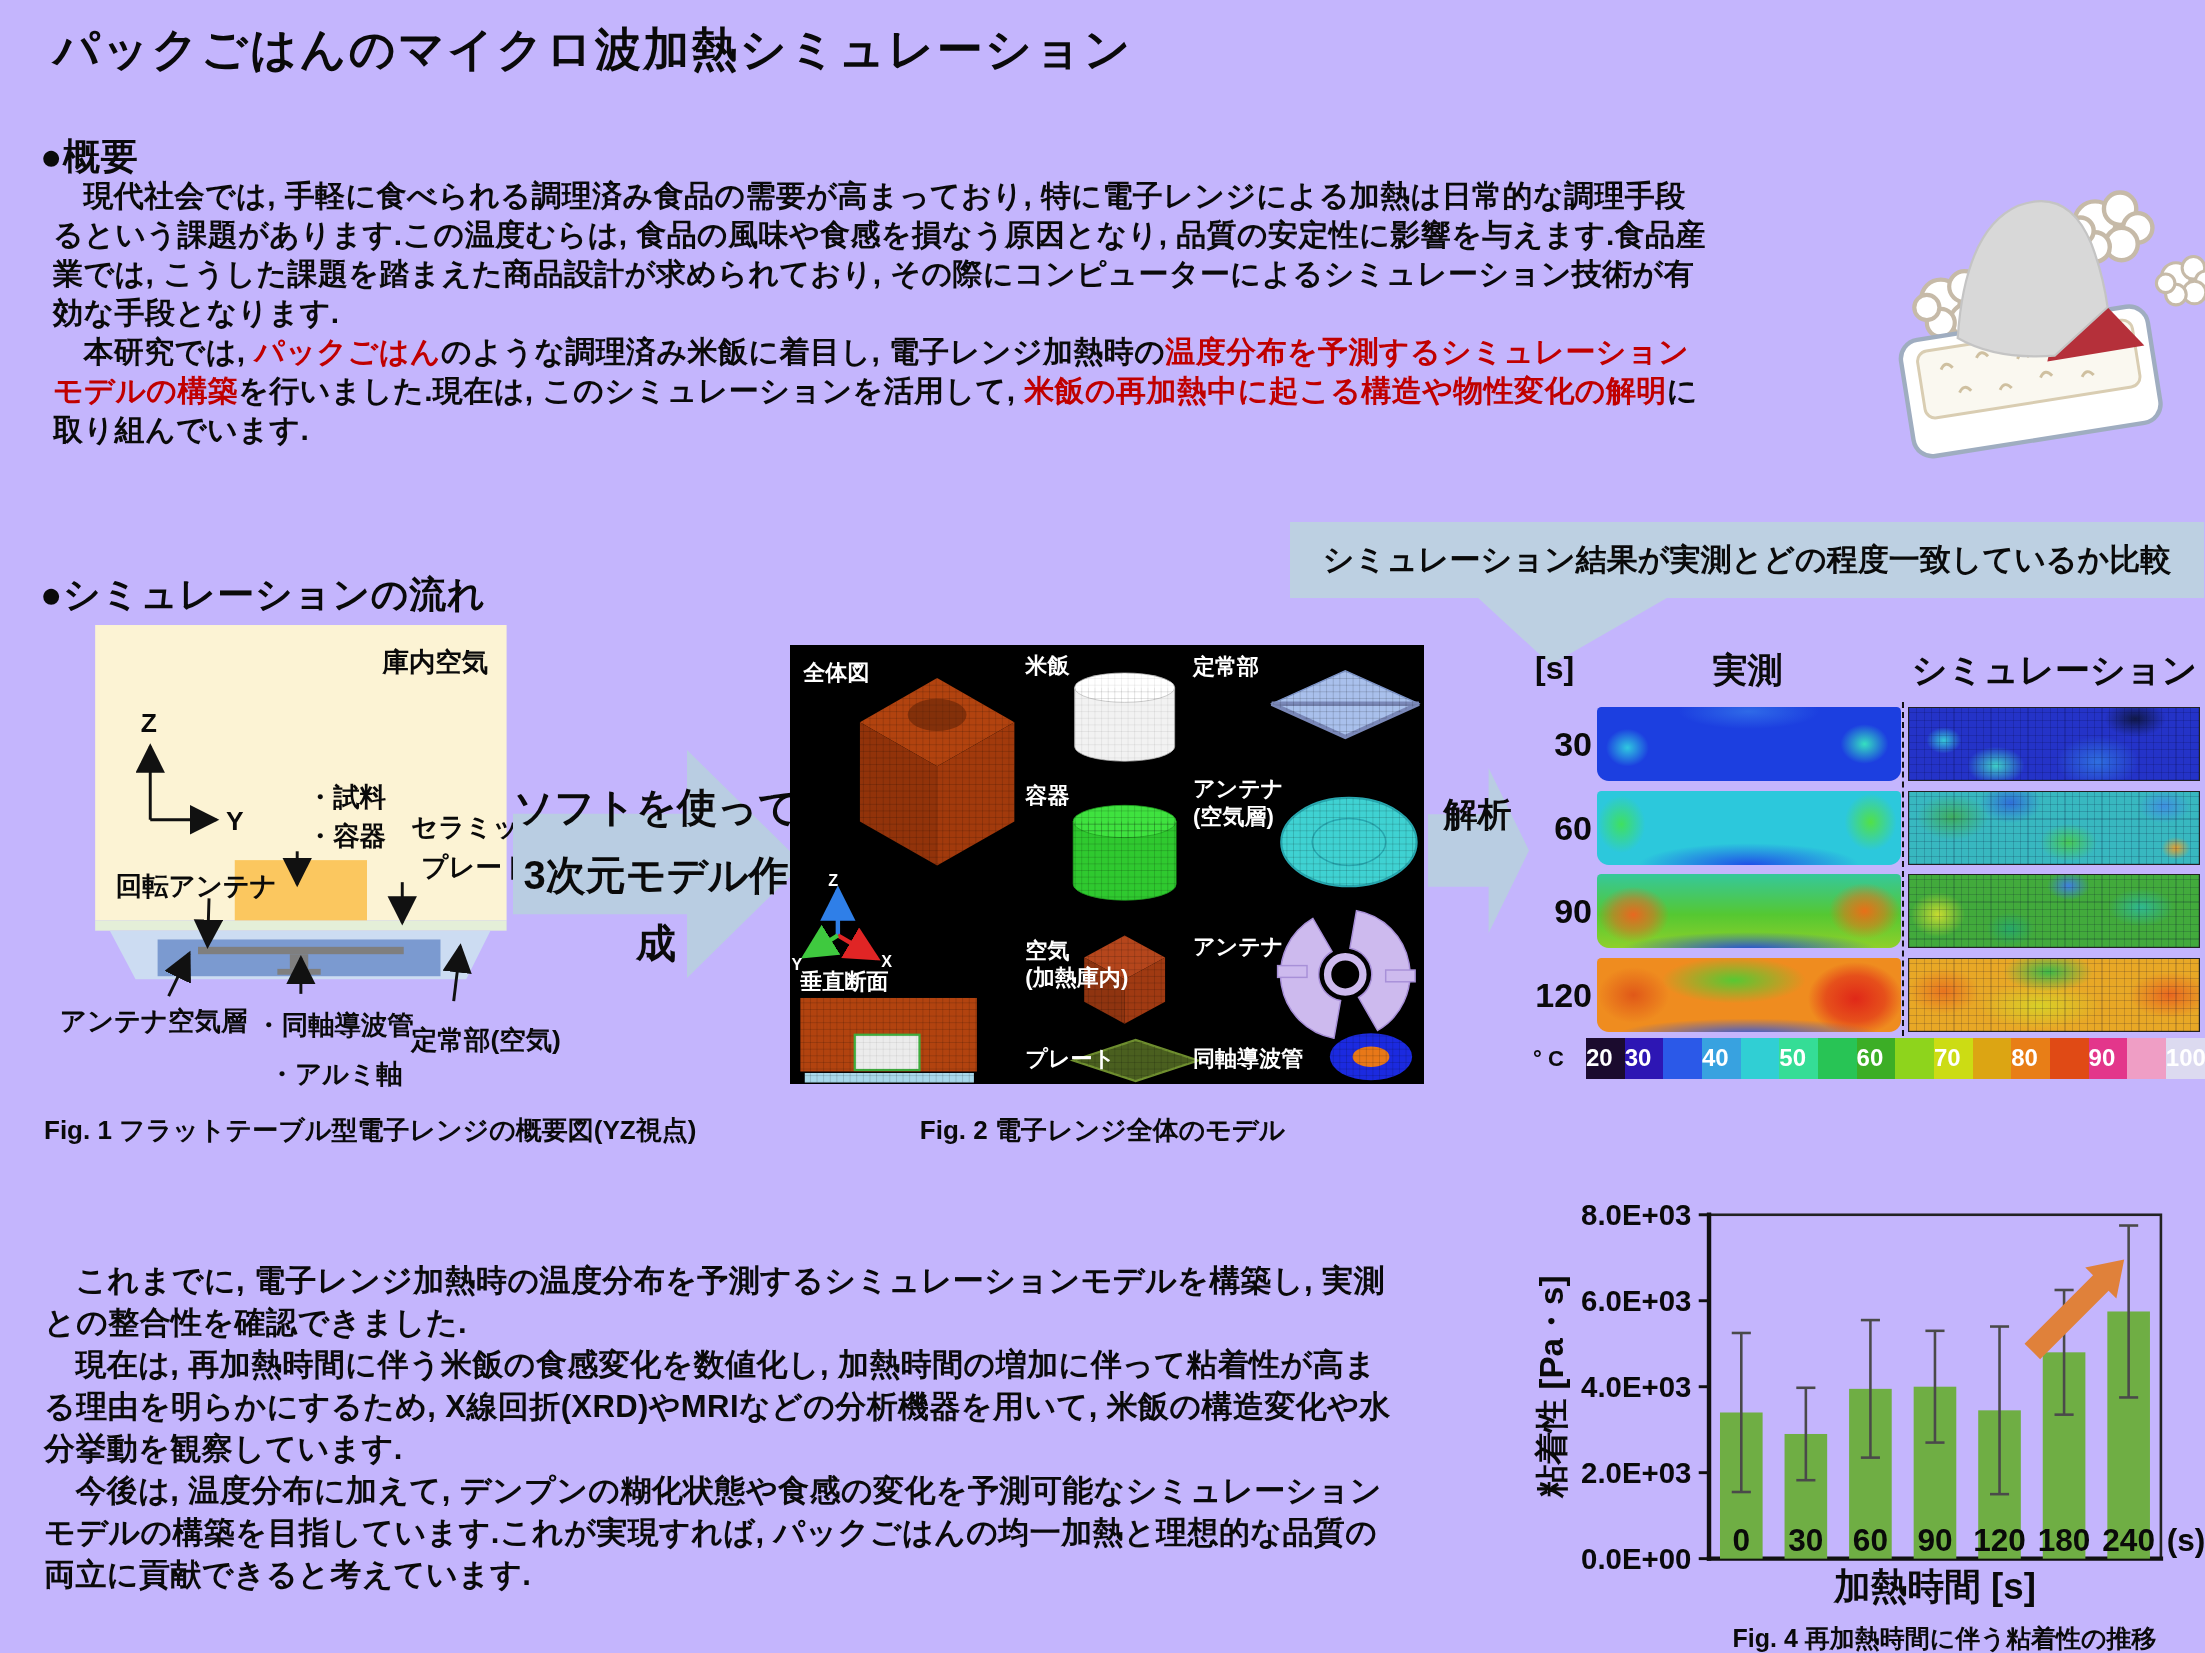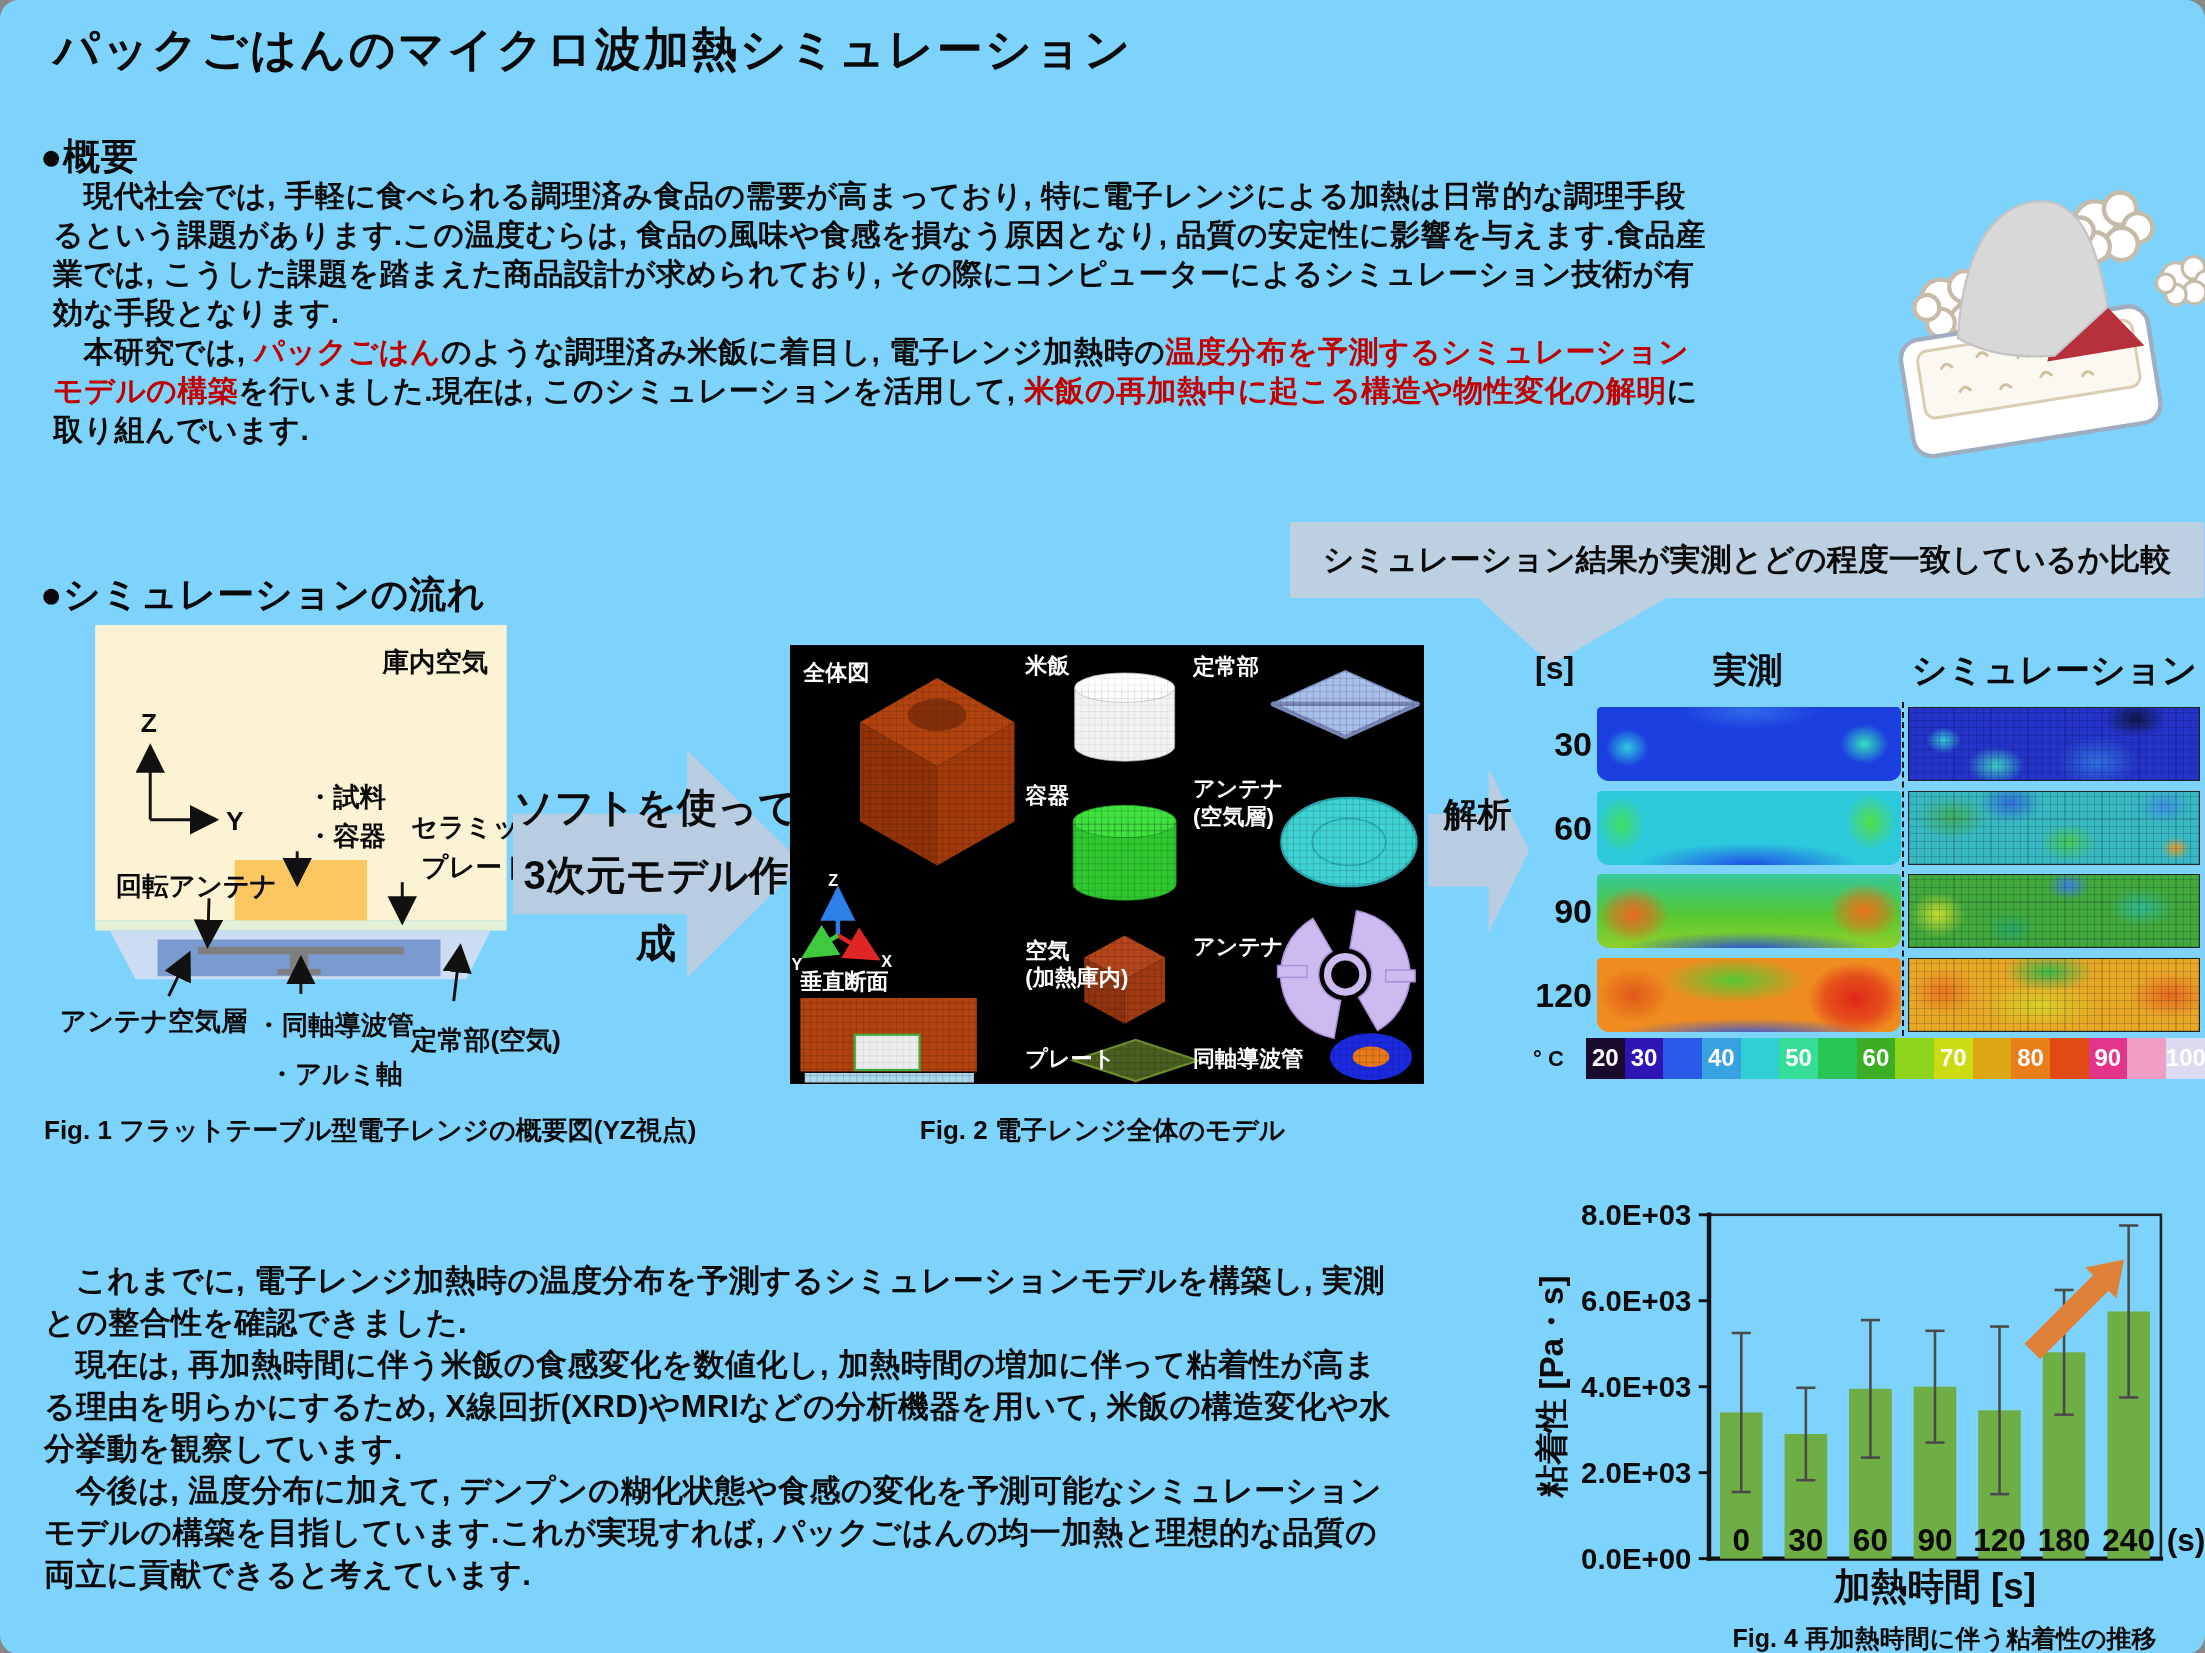--- a/index.html
+++ b/index.html
@@ -1,17 +1,17 @@
 <!DOCTYPE html>
 <html style="font-size:11.8px"><head>
 <meta charset="utf-8">
 <style>
   html,body{margin:0;padding:0;background:#888;}
-  #poster{position:relative;width:2205px;height:1654px;background:#7dd3fc;overflow:hidden;
-          font-family:"Liberation Sans","DejaVu Sans",sans-serif;color:#0a0a0a;font-weight:700;border-radius:19px;}
+  #poster{position:relative;width:2205px;height:1654px;background:#c4b5fd;overflow:hidden;
+          font-family:"Liberation Sans","DejaVu Sans",sans-serif;color:#0a0a0a;font-weight:700;}
   .abs{position:absolute;}
   #title{left:53px;top:19px;font-size:46px;font-weight:800;letter-spacing:2.2px;}
   .sec-head{font-size:37px;font-weight:800;letter-spacing:0.7px;}
   #ov-head{left:40px;top:132px;}
   #flow-head{left:40px;top:570px;}
   #cur-head{left:40px;top:1188px;}
   
   #ov-text{left:53px;top:176px;width:1823px;font-size:30px;line-height:39px;letter-spacing:0.4px;}
   #cur-text{left:44px;top:1260px;width:1088px;font-size:31px;line-height:42px;letter-spacing:0.4px;}
   .tline{white-space:nowrap;}
@@ -74,21 +74,21 @@
        radial-gradient(51px 29px at 80% 45%,#30b890 0%,transparent 65%),
        radial-gradient(37px 26px at 35% 75%,#28a868 0%,transparent 65%),#42aa3c;}
   .s-3{background:radial-gradient(51px 33px at 12% 45%,#e8741f 0%,transparent 70%),
        radial-gradient(59px 33px at 90% 50%,#e8671f 0%,transparent 70%),
        radial-gradient(66px 29px at 48% 18%,#3fb848 0%,transparent 68%),
        radial-gradient(88px 33px at 45% 65%,#d8d028 0%,transparent 70%),#e8a826;}
   #f3-dash{left:1902px;top:702px;height:334px;border-left:2.9px dashed #111;}
   #f3-scale{left:1533px;top:1038px;width:673px;display:flex;}
   #f3-degc{width:53px;font-size:22px;line-height:41px;}
   #f3-cells{flex:1;display:flex;height:41px;}
-  .scell{flex:1;color:#fff;font-size:24px;text-align:center;line-height:40px;font-weight:800;}
+  .scell{flex:1;color:#fff;font-size:24px;line-height:40px;font-weight:800;}
   
   #fig4-svg{left:1529px;top:1142px;}
   svg text{font-family:"Liberation Sans","DejaVu Sans",sans-serif;}
 </style>
 </head>
 <body>
 
 <div id="poster">
 
   <div class="abs" id="title">パックごはんのマイクロ波加熱シミュレーション</div>

